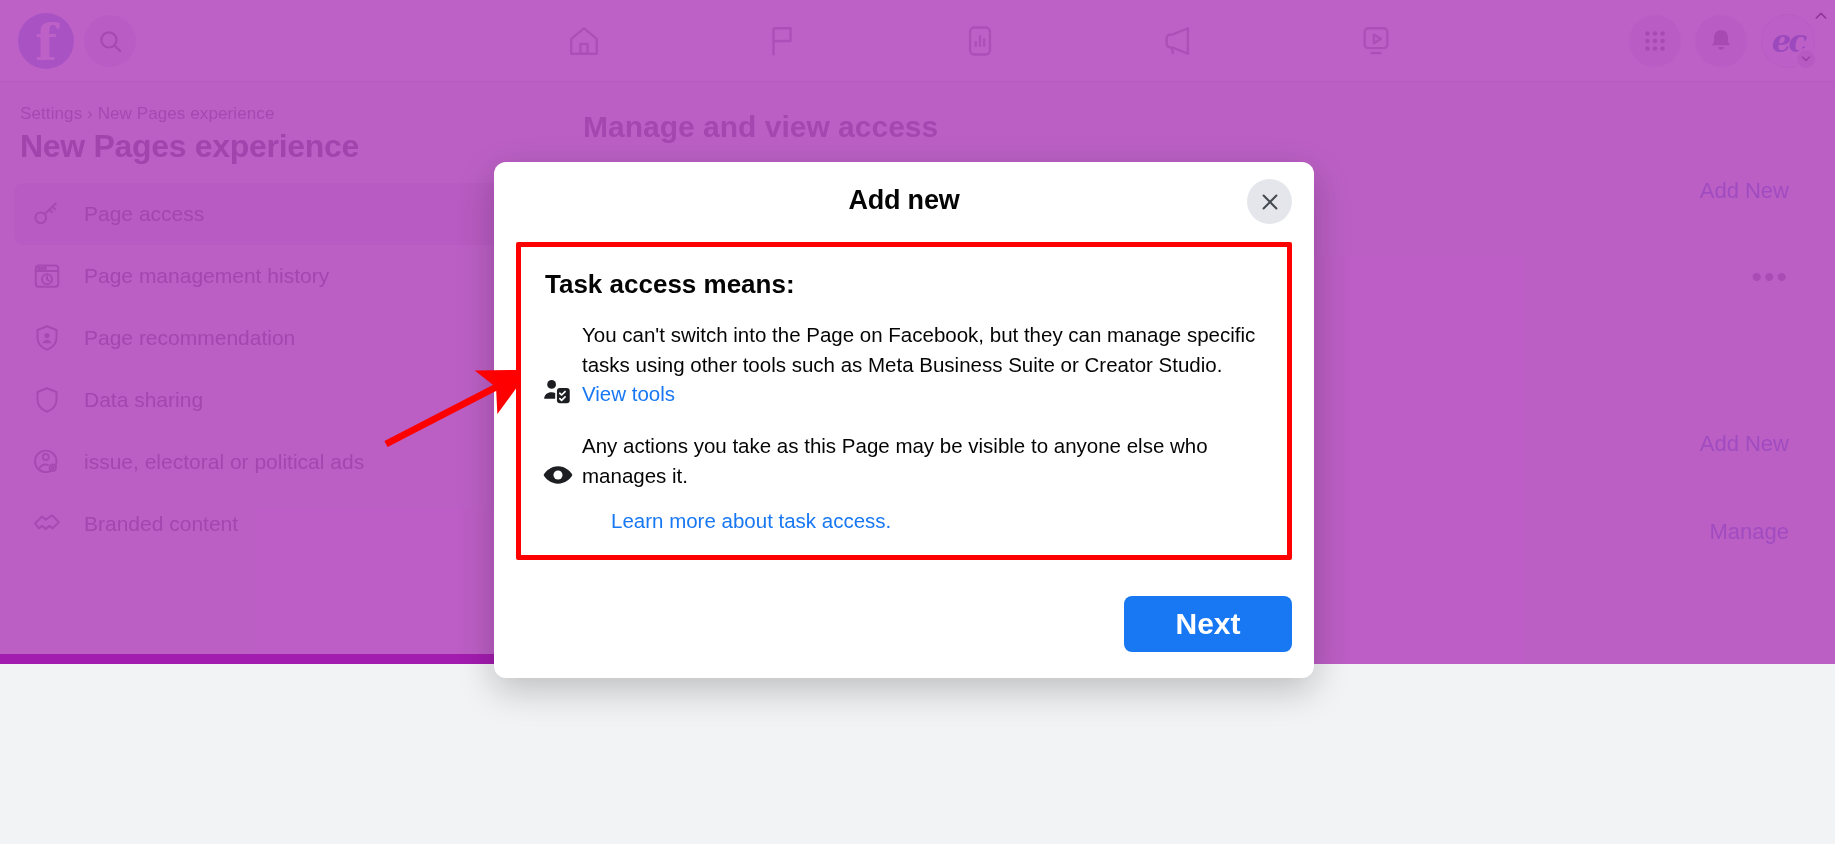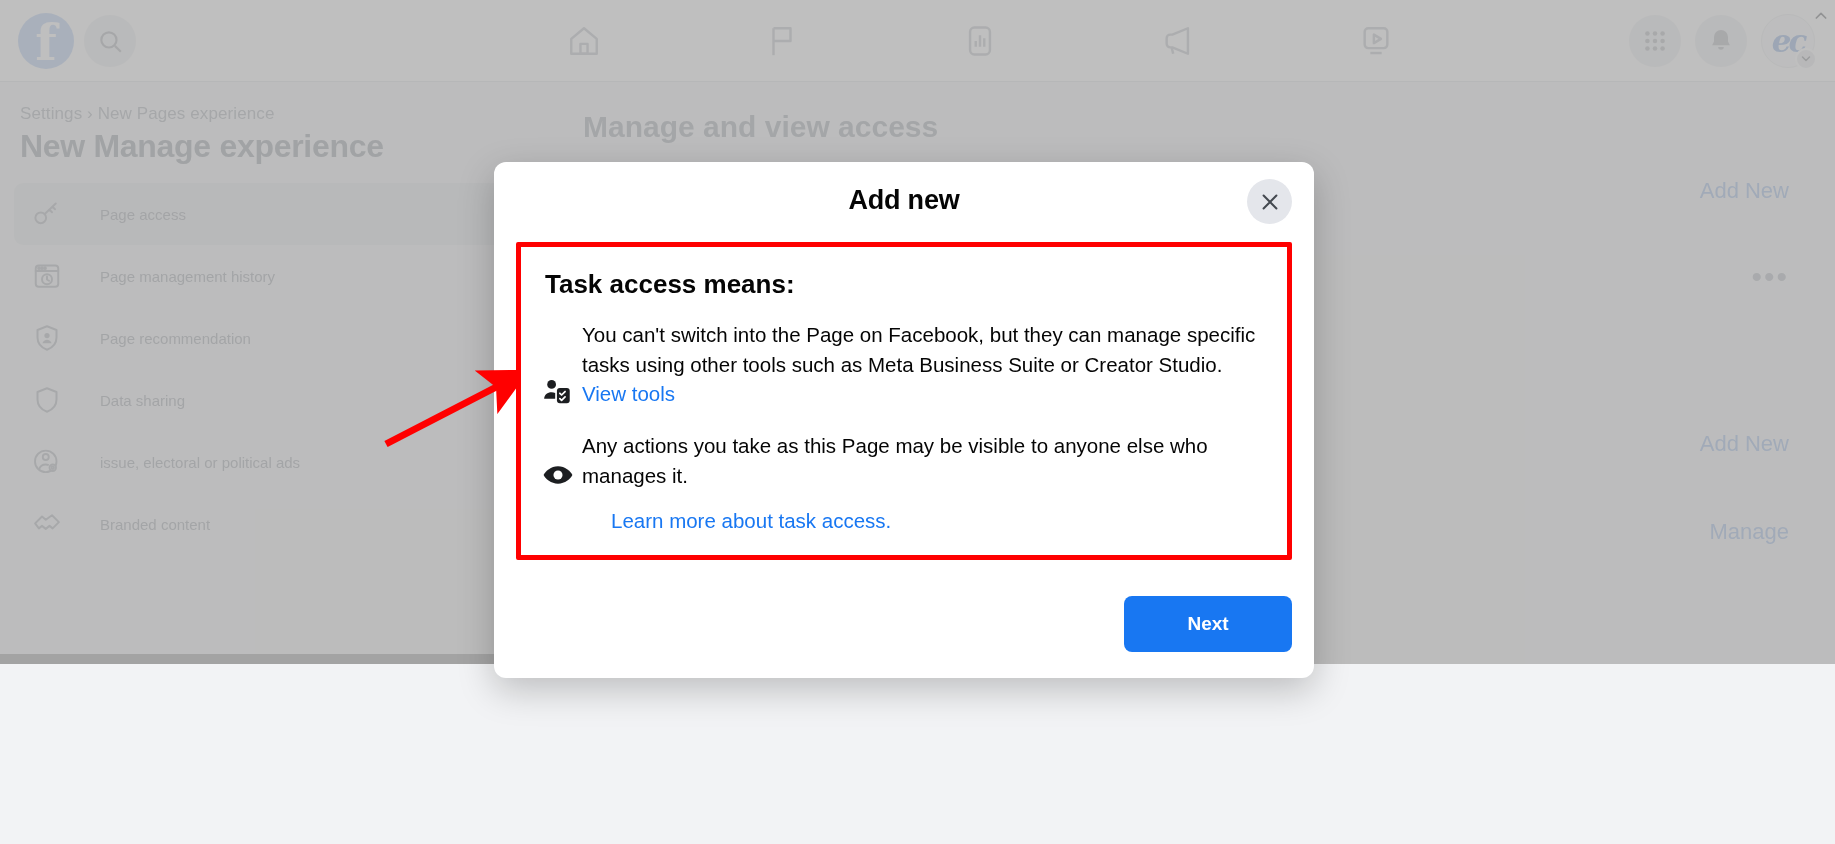--- a/index.html
+++ b/index.html
@@ -2,21 +2,21 @@
 <html><head>
 <meta charset="utf-8">
 <style>
   * { box-sizing: border-box; margin: 0; padding: 0; }
   html, body {
     width: 1835px; height: 844px;
     font-family: "Liberation Sans", sans-serif;
     background: #f2f3f5;
     overflow: hidden;
   }
-  #root { position: relative; width: 1835px; height: 664px; background: #a3a3a3; }
+  #root { position: relative; width: 1835px; height: 664px; background: #a21caf; }
 
   
   .app-dim { position: absolute; inset: 0; opacity: 0.30; }
 
   
   .topbar {
     position: absolute; top: 0; left: 0; right: 0; height: 82px;
     background: #ffffff; display: flex; align-items: center;
     border-bottom: 1px solid #e4e6eb;
   }
@@ -66,23 +66,23 @@
   .sidebar {
     position: absolute; left: 0; top: 82px; width: 537px; bottom: 10px;
     background: #f7f8fa; padding: 14px 14px 0 14px;
   }
   .breadcrumb { font-size: 17px; color: #adb2b9; padding: 8px 6px 0 6px; letter-spacing: .1px; }
   .page-title {
     font-size: 32px; font-weight: bold; color: #9fa4ab;
     padding: 4px 6px 18px 6px; letter-spacing: -.3px;
   }
   .side-item {
-    display: flex; align-items: center; gap: 36px;
+    display: flex; align-items: center; gap: 20px;
     height: 62px; padding: 0 16px; border-radius: 9px;
-    color: #a6aab1; font-size: 15px;
+    color: #a6aab1; font-size: 21px;
   }
   .side-item.active { background: #ebedf0; }
   .side-ico { width: 34px; height: 34px; flex: none; display:flex; align-items:center; justify-content:center; }
 
   
   .content { position: absolute; left: 537px; top: 82px; right: 0; bottom: 0; background: #f7f8fa; padding: 28px 46px; }
   .content-h1 { font-size: 30px; font-weight: bold; color: #a9aeb5; margin-bottom: 34px; }
   .card { position: relative; min-height: 150px; }
   .row-line { display: flex; align-items: flex-start; justify-content: space-between; }
   .row-action { color: #9dbbe8; font-size: 22px; }
@@ -114,21 +114,21 @@
   .section-title { font-size: 26px; font-weight: bold; color: #050505; margin: 6px 0 20px 4px; }
   .bullet { display: flex; gap: 7px; margin-bottom: 22px; align-items: flex-end; }
   .bullet-ico { width: 34px; flex: none; padding-top: 6px; display:flex; justify-content:center; }
   .bullet-text { font-size: 20.5px; line-height: 1.45; color: #050505; }
   .link { color: #1877f2; }
   .link-row { padding-left: 70px; margin-top: -4px; }
   .link-row a { color: #1877f2; font-size: 20.5px; text-decoration: none; }
   .modal-foot { padding: 24px 22px 26px 22px; display: flex; justify-content: flex-end; flex: none; }
   .next-btn {
     background: #1877f2; color: #ffffff; border: none; border-radius: 8px;
-    width: 168px; height: 56px; font-size: 19px; font-weight: bold;
+    width: 168px; height: 56px; font-size: 30px; font-weight: bold;
     font-family: "Liberation Sans", sans-serif; cursor: pointer;
   }
 
   
   .anno-arrow { position: absolute; left: 380px; top: 370px; width: 140px; height: 80px; pointer-events: none; }
 </style>
 </head>
 <body>
 
 <div id="root">
@@ -213,21 +213,21 @@
       </div>
       <div class="scroll-up">
         <svg width="16" height="16" viewBox="0 0 24 24" fill="none" stroke="#6b6e72" stroke-width="2.5" stroke-linecap="round" stroke-linejoin="round">
             <path d="M5 15l7-7 7 7"></path>
           </svg>
       </div>
     </div>
 
     <div class="sidebar">
       <div class="breadcrumb">Settings › New Pages experience</div>
-      <div class="page-title">New Manage experience</div>
+      <div class="page-title">New Pages experience</div>
 
       <div class="side-item active">
         <span class="side-ico">
           <svg width="30" height="30" viewBox="0 0 24 24" fill="none" stroke="#b2b6bc" stroke-width="1.6" stroke-linecap="round" stroke-linejoin="round">
             <circle cx="7" cy="15" r="4.3"></circle>
               <path d="M10.2 12 19 3.6M16.4 6.2l2 2M14 8.6l2 2"></path>
           </svg>
         </span>
         <span>Page access</span>
       </div>

